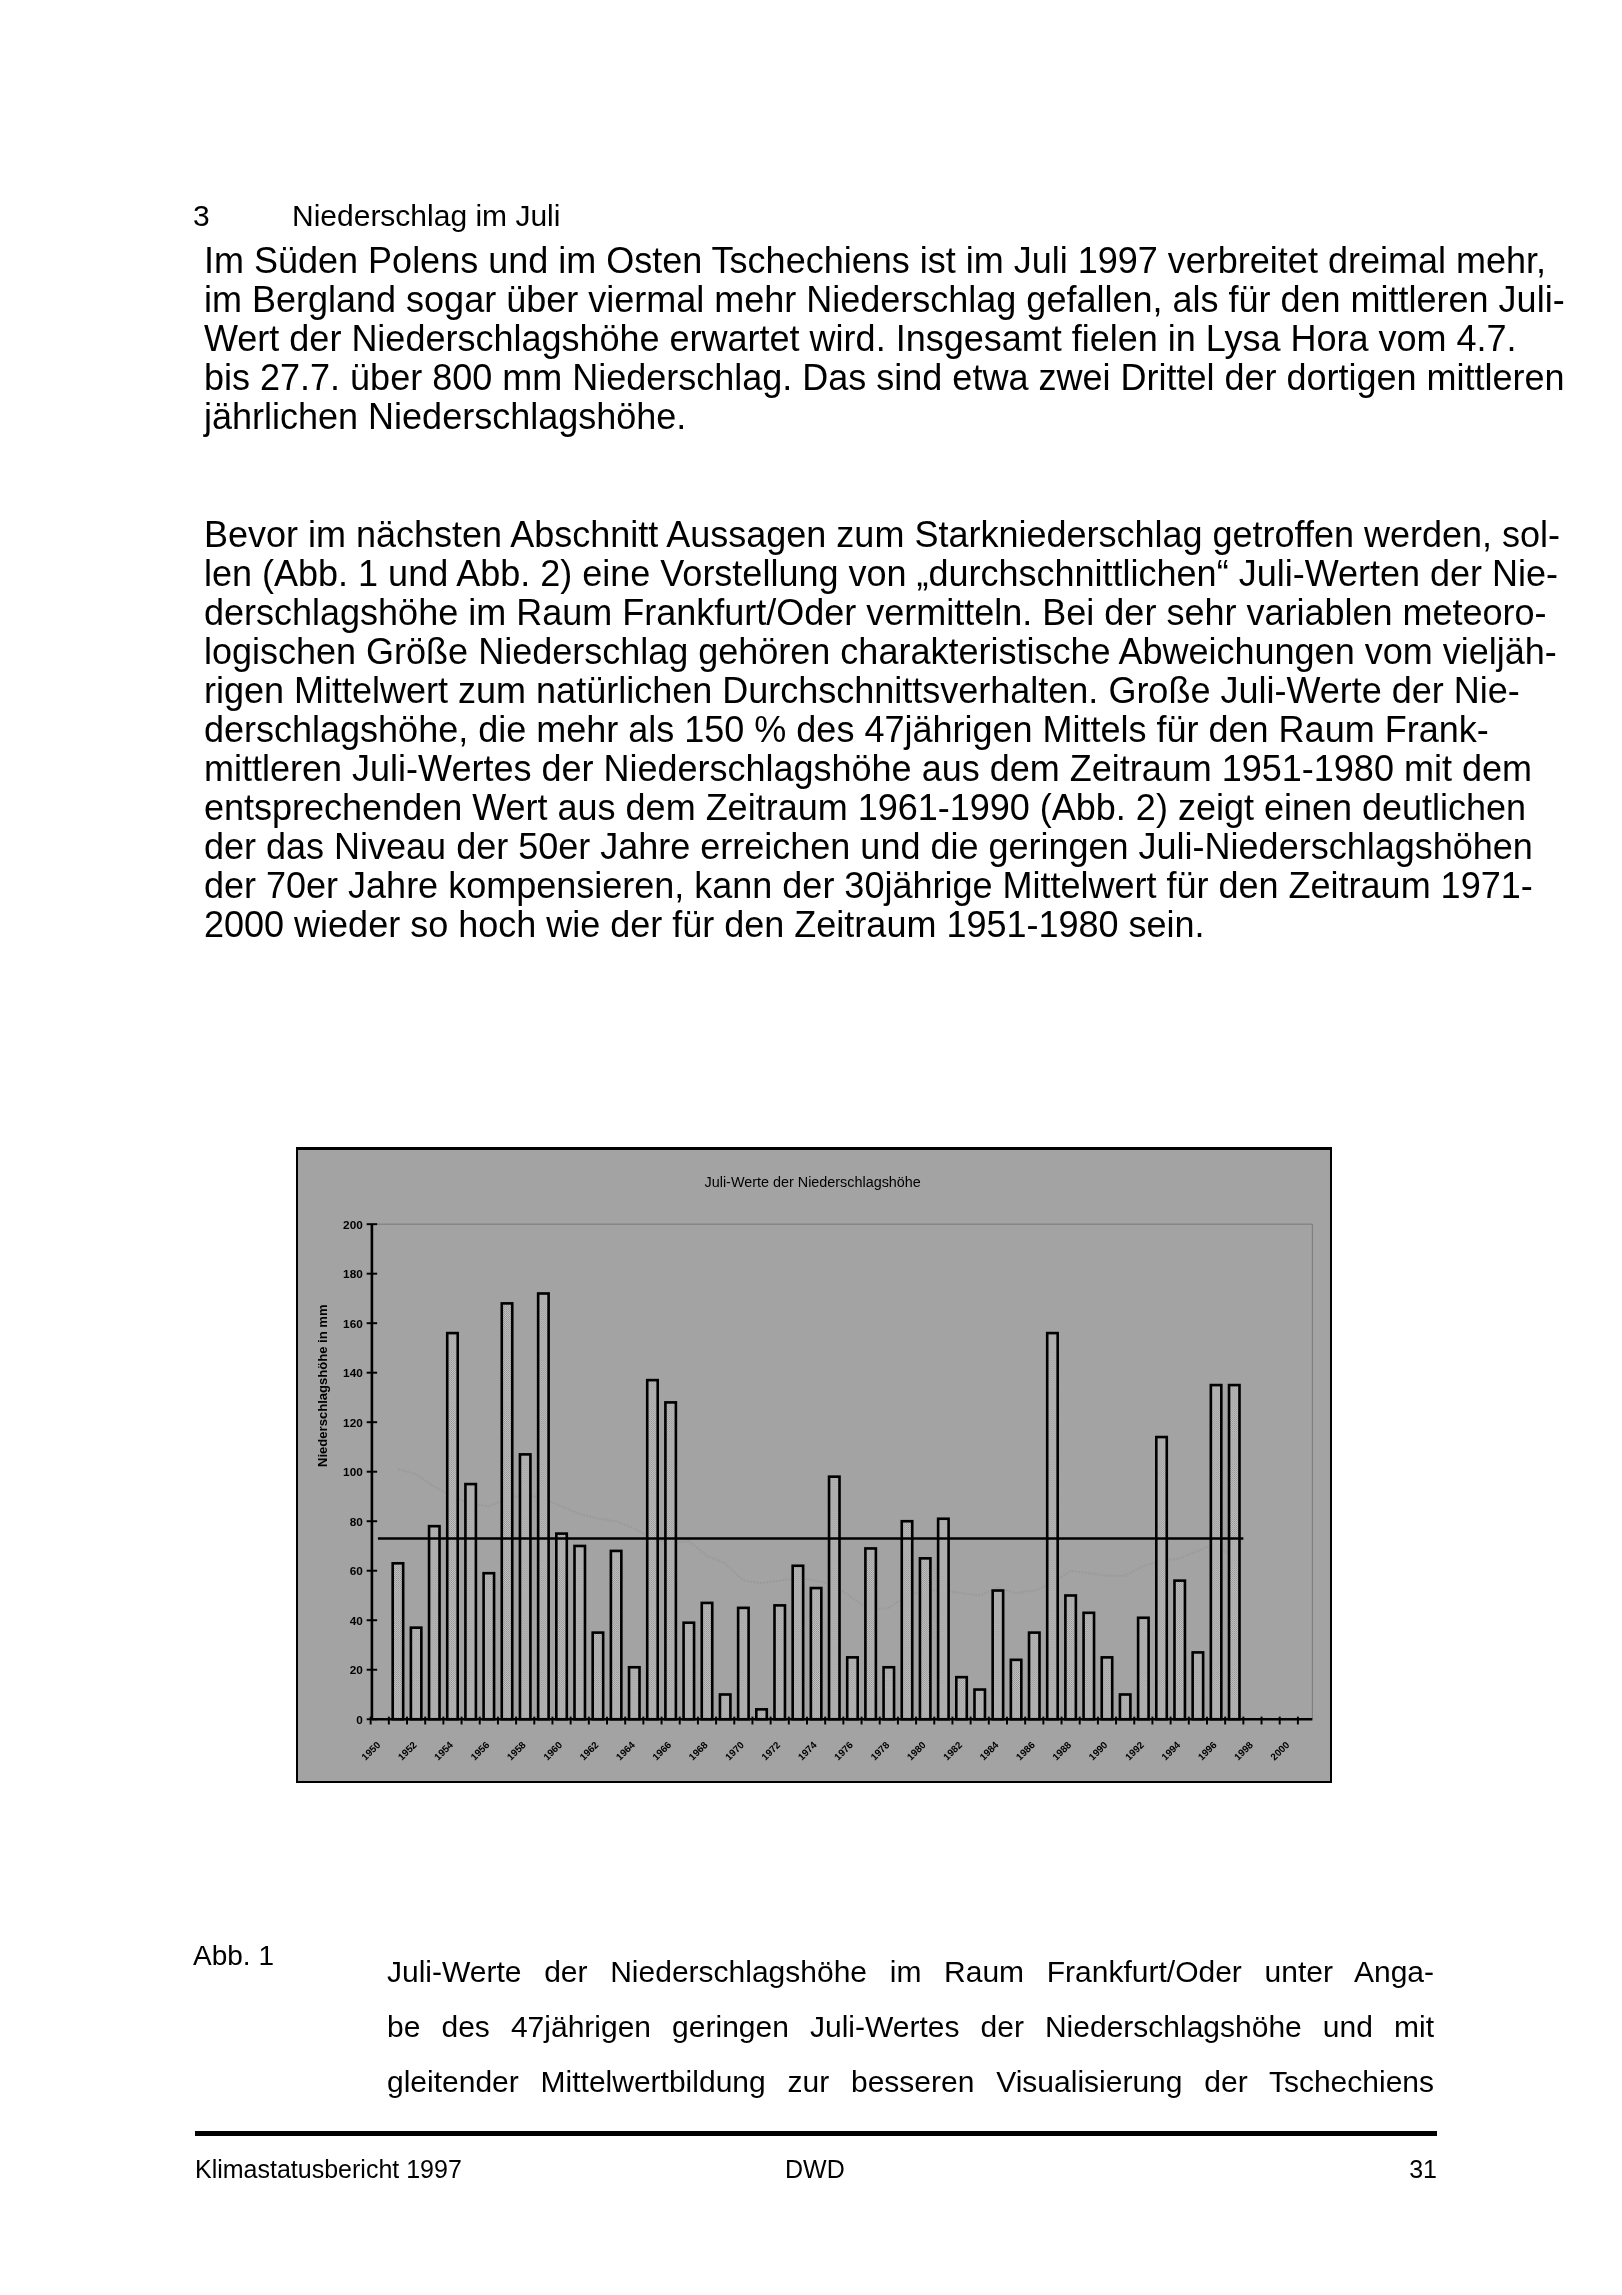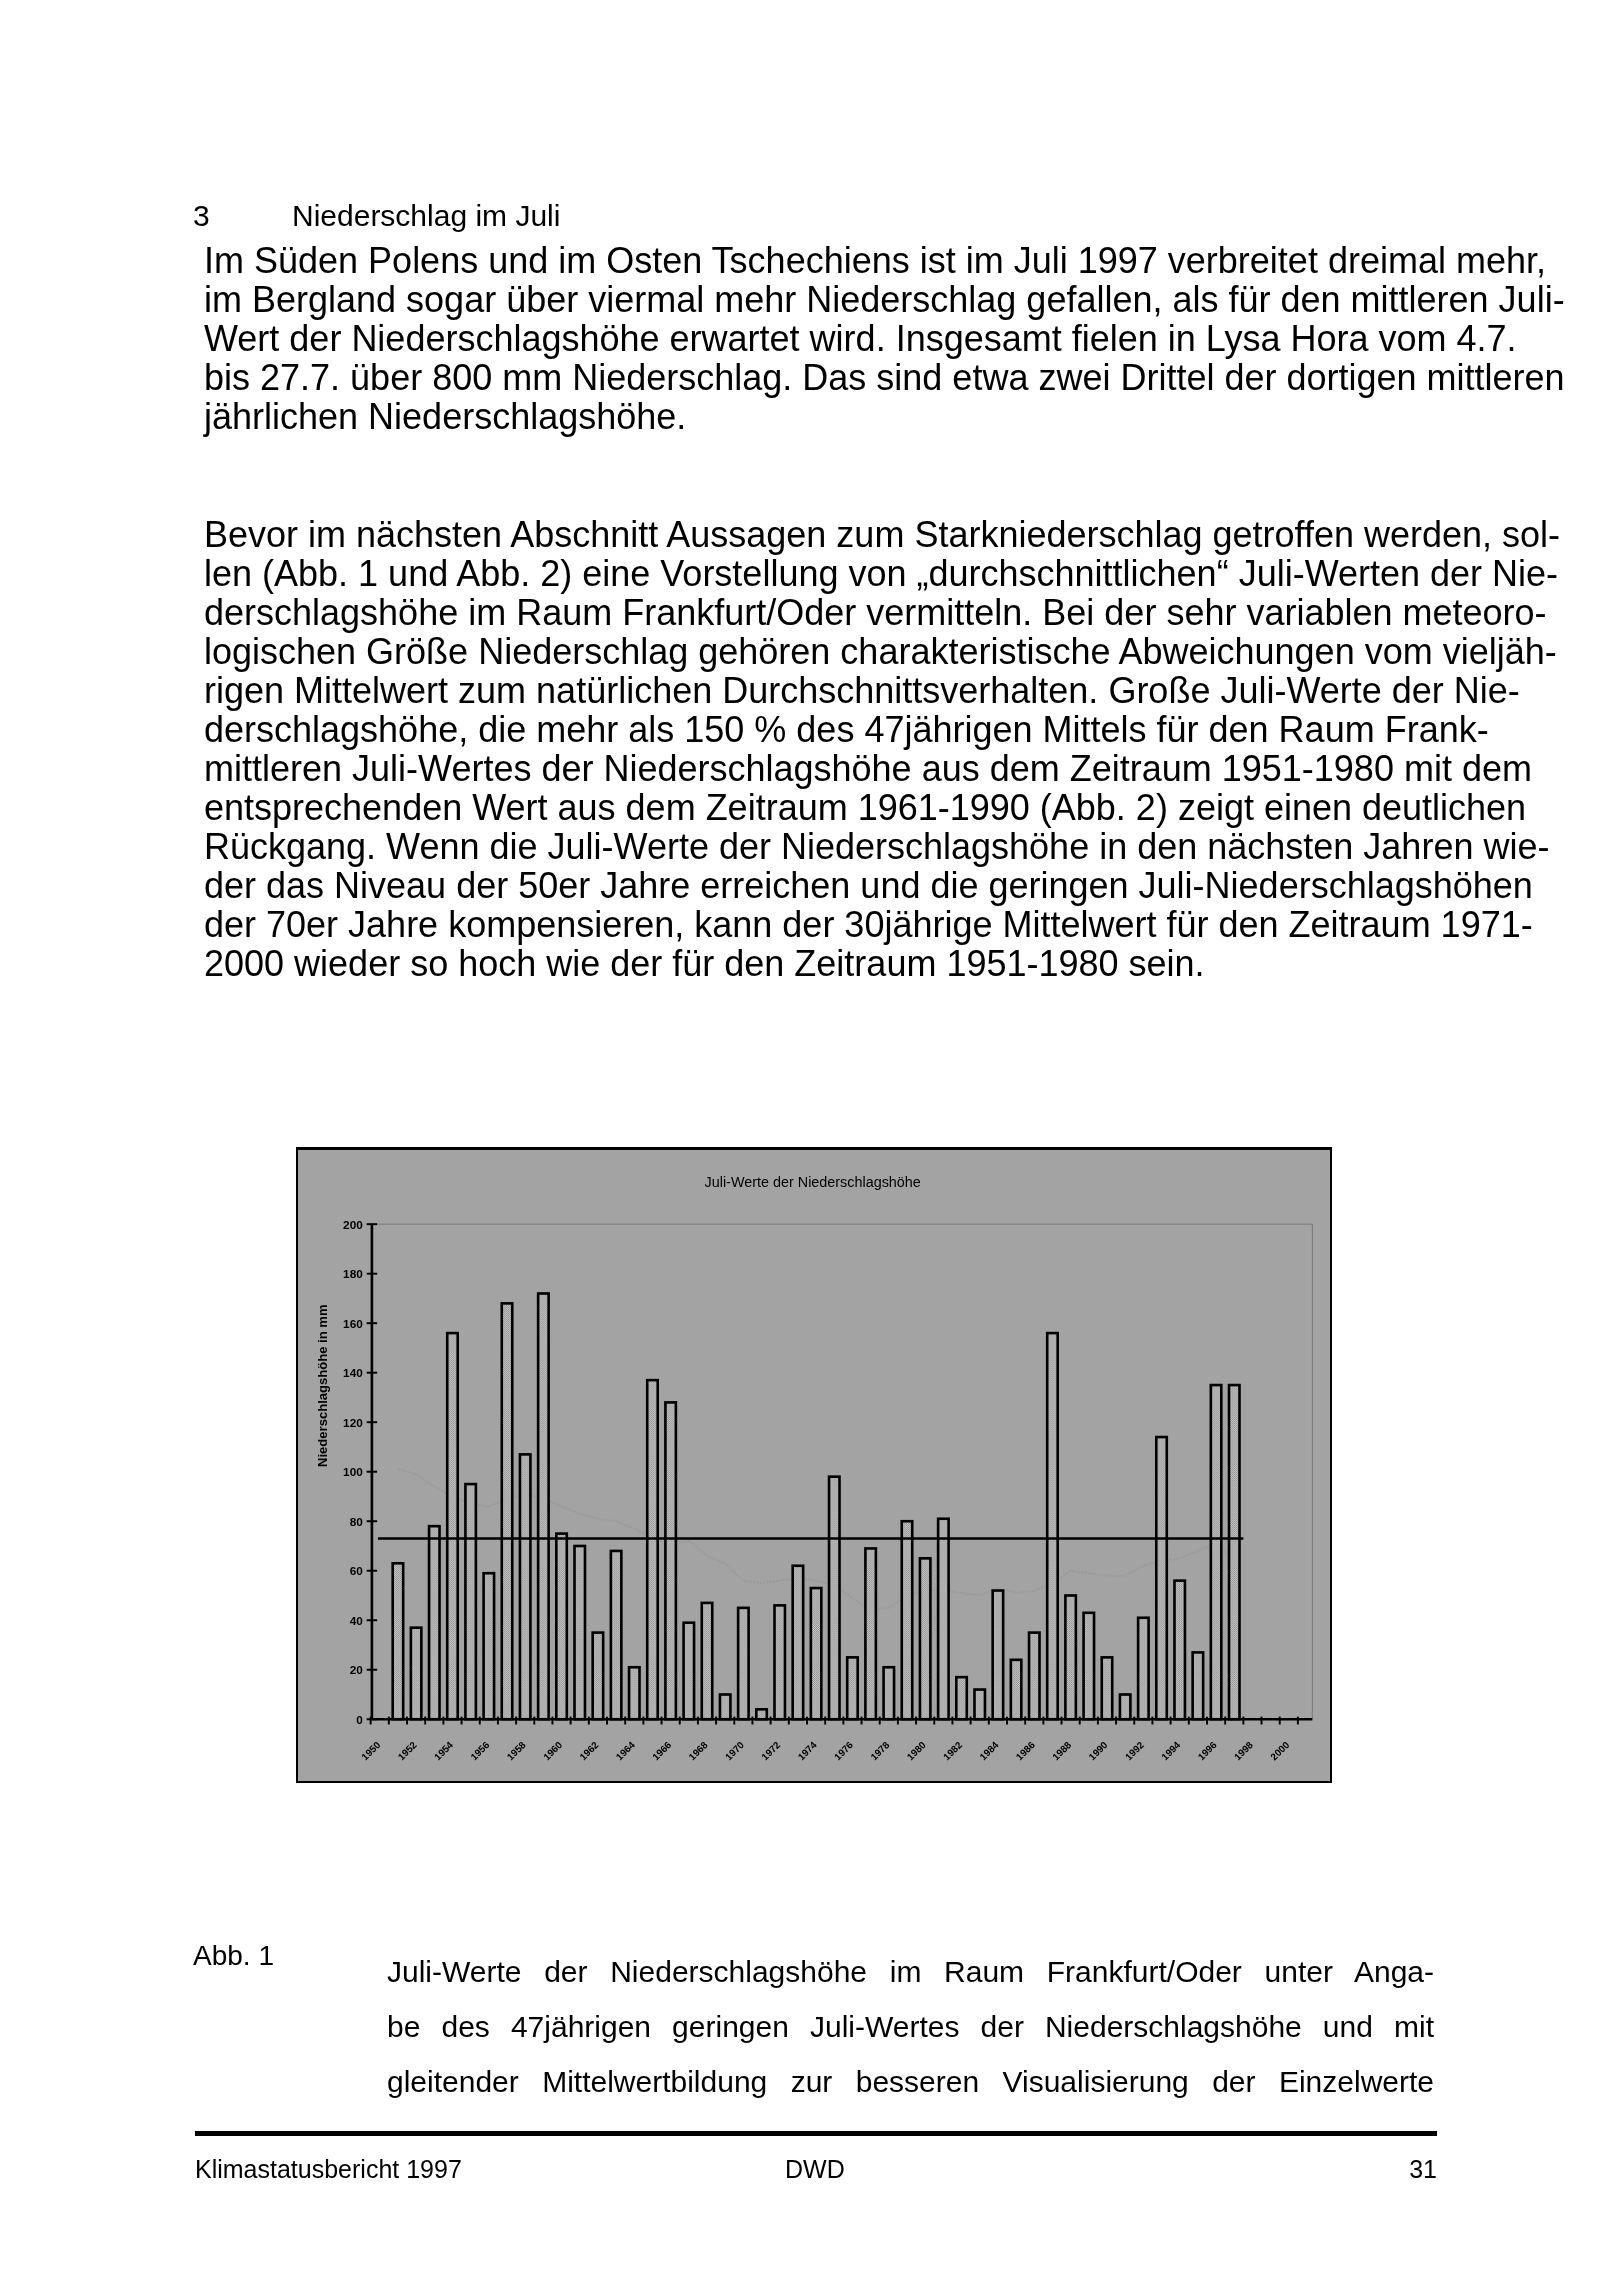--- a/index.html
+++ b/index.html
@@ -42,21 +42,20 @@
 
 <div class="abs para" id="p2">
   <span class="ln">Bevor im nächsten Abschnitt Aussagen zum Starkniederschlag getroffen werden, sol-</span>
   <span class="ln">len (Abb. 1 und Abb. 2) eine Vorstellung von „durchschnittlichen“ Juli-Werten der Nie-</span>
   <span class="ln">derschlagshöhe im Raum Frankfurt/Oder vermitteln. Bei der sehr variablen meteoro-</span>
   <span class="ln">logischen Größe Niederschlag gehören charakteristische Abweichungen vom vieljäh-</span>
   <span class="ln">rigen Mittelwert zum natürlichen Durchschnittsverhalten. Große Juli-Werte der Nie-</span>
   <span class="ln">derschlagshöhe, die mehr als 150 % des 47jährigen Mittels für den Raum Frank-</span>
   <span class="ln">mittleren Juli-Wertes der Niederschlagshöhe aus dem Zeitraum 1951-1980 mit dem</span>
   <span class="ln">entsprechenden Wert aus dem Zeitraum 1961-1990 (Abb. 2) zeigt einen deutlichen</span>
-  <span class="ln">Rückgang. Wenn die Juli-Werte der Niederschlagshöhe in den nächsten Jahren wie-</span>
   <span class="ln">der das Niveau der 50er Jahre erreichen und die geringen Juli-Niederschlagshöhen</span>
   <span class="ln">der 70er Jahre kompensieren, kann der 30jährige Mittelwert für den Zeitraum 1971-</span>
   <span class="ln last">2000 wieder so hoch wie der für den Zeitraum 1951-1980 sein.</span>
 </div>
 
 <div class="abs chart-frame">
   <svg id="chart-svg" width="1032" height="631" viewBox="0 0 1578 964" xmlns="http://www.w3.org/2000/svg">
     <defs>
       <pattern id="dither" width="3" height="3" patternUnits="userSpaceOnUse">
         <rect width="3" height="3" fill="#ffffff"></rect>
@@ -222,20 +221,20 @@
         <rect x="1423.6000000000001" y="359.025" width="16" height="510.975" fill="url(#dither)" stroke="#000" stroke-width="4"></rect>
         <line x1="122.22000000000001" y1="593.6949999999999" x2="1445.5000000000002" y2="593.6949999999999" stroke="#000" stroke-width="4"></line>
       </g>
   </svg>
 </div>
 
 <div class="abs caption-label">Abb. 1</div>
 <div class="abs caption-text">
   <span class="ln">Juli-Werte der Niederschlagshöhe im Raum Frankfurt/Oder unter Anga-</span>
   <span class="ln">be des 47jährigen geringen Juli-Wertes der Niederschlagshöhe und mit</span>
-  <span class="ln last">gleitender Mittelwertbildung zur besseren Visualisierung der Einzelwerte</span>
+  <span class="ln last">gleitender Mittelwertbildung zur besseren Visualisierung der Tschechiens</span>
 </div>
 
 <div class="abs footer-rule"></div>
 <div class="abs footer footer-left">Klimastatusbericht 1997</div>
 <div class="abs footer footer-center">DWD</div>
 <div class="abs footer footer-right">31</div>
 
 
 </body></html>

